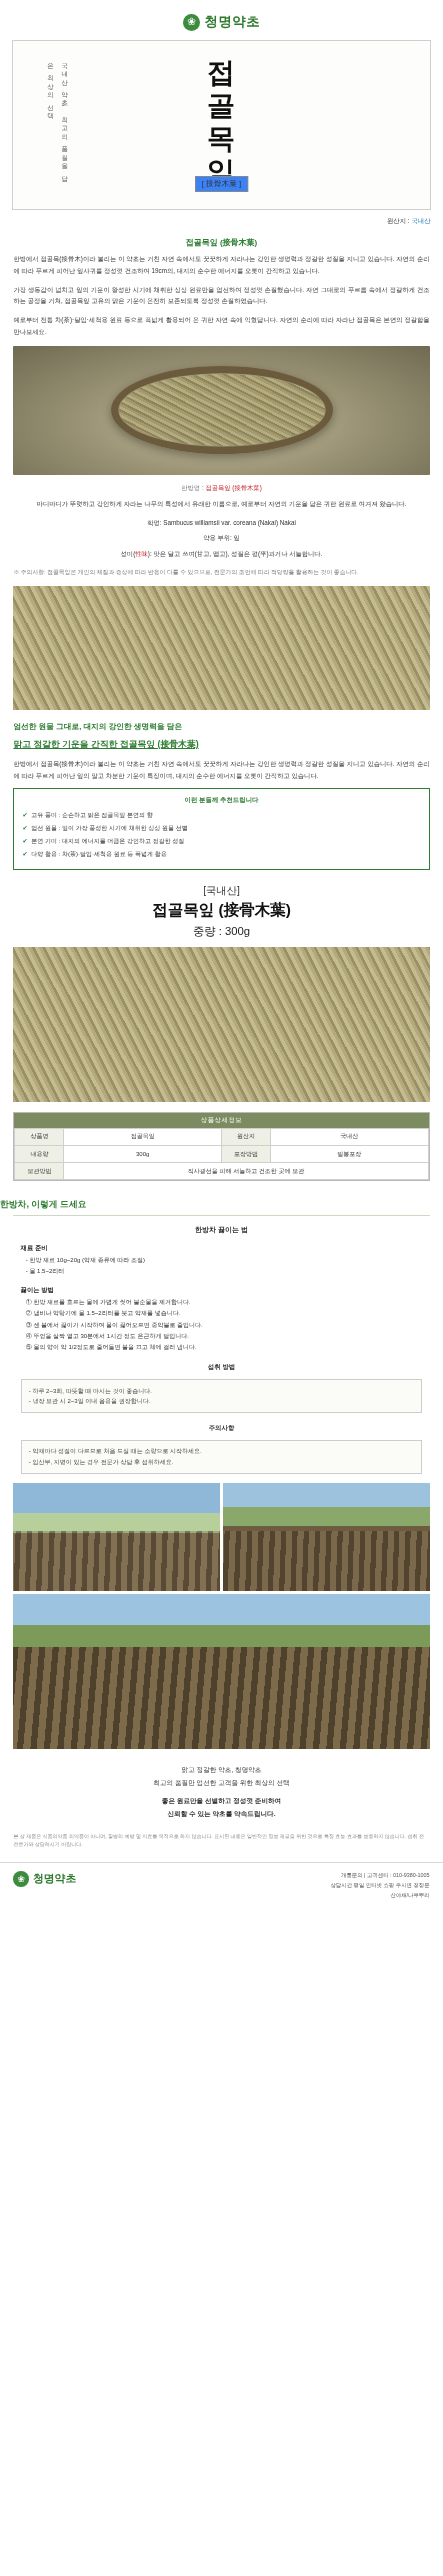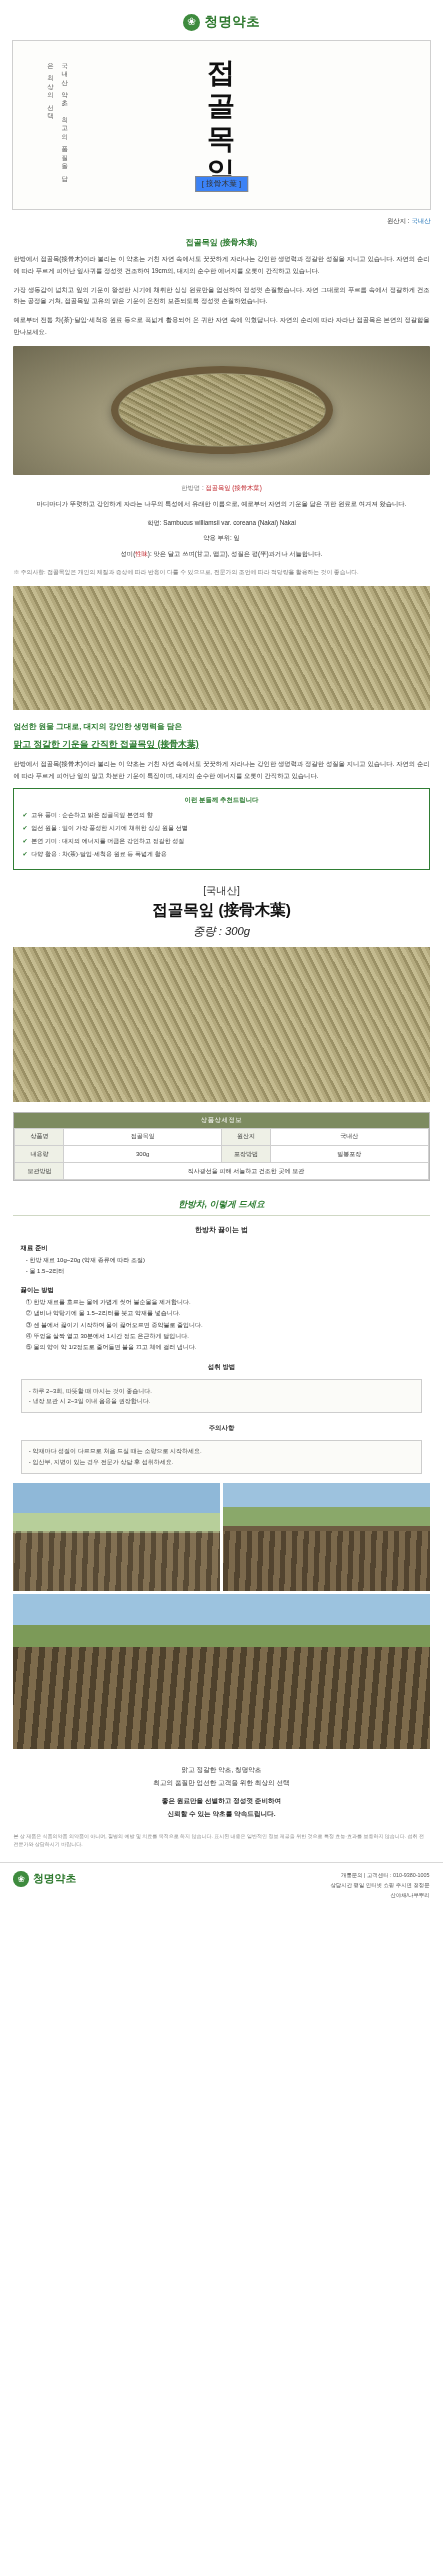--- a/index.html
+++ b/index.html
@@ -129,39 +129,38 @@
     font-size: 6px; line-height:1.7; color:#333; margin: 2.6px 0;
   }
   .chk { color:#2f7d34; font-size: 6.2px; line-height:1.55; }
 
   
   .prod-title {
     text-align:center; margin: 14.4px 0 3.1px 0;
   }
   .prod-title .k { font-size: 10.3px; color:#333;margin-top:8px; }
   .prod-title .n { font-size: 15.5px; font-weight:bold; color:#111; margin-top:2.1px;}
-  .prod-title .w { font-size: 11.3px; color:#222; margin-top:3.1px;font-style:italic;}
+  .prod-title .w { font-size: 11.3px; color:#222; margin-top:3.1px;}
 
   
   .spec-wrap { margin: 9.3px 13.4px 0 13.4px; border:0.5px solid #b9b9b9; }
   .spec-head {
     background:#7d8b60; color:#fff; text-align:center; font-size:6.4px;
     padding:3.1px 0; letter-spacing:0.5px;
   }
   table.spec { width:100%; border-collapse:collapse; font-size:6px; }
   table.spec th, table.spec td {
     border:0.5px solid #cfcfcf; padding:3.6px 3.1px; text-align:center; color:#333;
   }
   table.spec th { background:#eef0e6; font-weight:normal; width: 49px; }
 
   
   .hr-title {
-    text-align:center; color:#2e7d32; font-size: 8.8px; font-weight:bold;
+    color:#2e7d32; font-size: 8.8px; font-weight:bold;
     margin: 17.5px 0 3.1px 0;
-    font-style: italic;
   }
   .hr-line { border:none; border-top:0.5px solid #cfd8c4; margin: 4.1px 13.4px 0 13.4px; }
   .sub-title {
     text-align:center; font-size: 7px; color:#333; font-weight:bold; margin: 9.3px 0 6.2px 0;
   }
   .howto { margin: 0 20.6px; font-size: 6px; line-height:1.85; color:#333; }
   .howto h4 { margin: 6.2px 0 2.1px 0; font-size: 6.3px; color:#222; }
   .howto .ind { padding-left: 5.2px; }
 
   .note-box {

